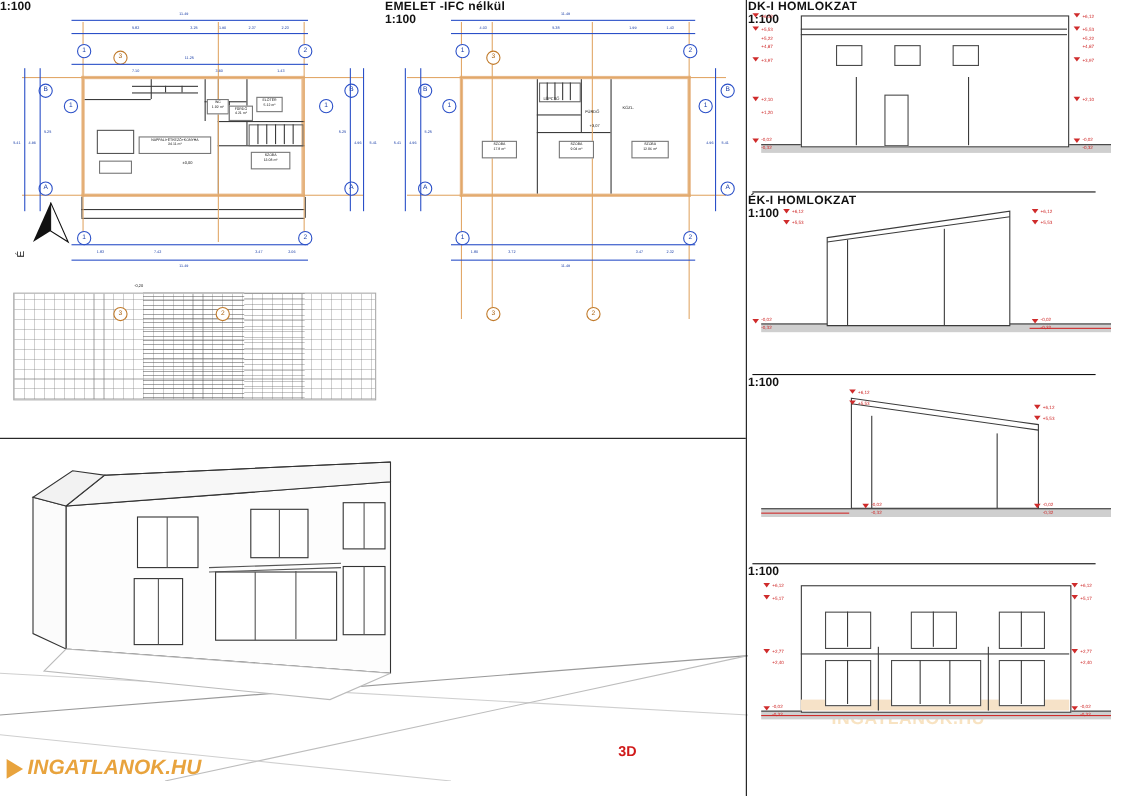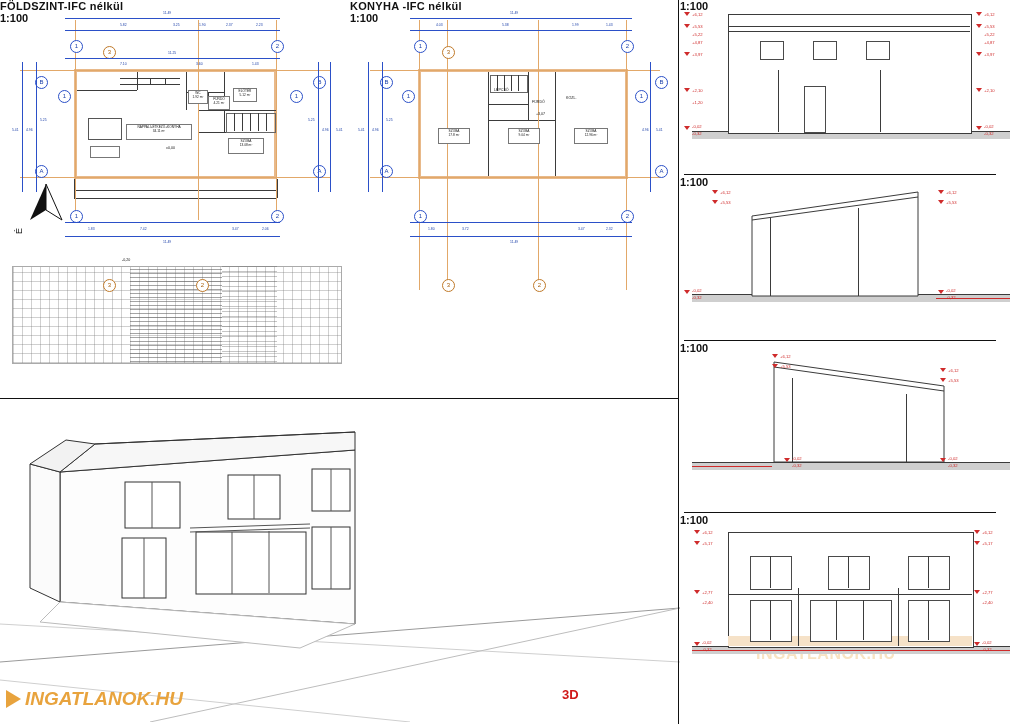--- a/index.html
+++ b/index.html
@@ -175,21 +175,20 @@
     <div class="rm" style="left:122px;top:258px;">-0,20</div>
 
     <div class="northbox" style="left:24px;top:182px;width:46px;height:46px;">
       <svg width="46" height="46" viewBox="0 0 46 46">
         <polygon points="22,2 6,38 22,28" fill="#111"></polygon>
         <polygon points="22,2 38,38 22,28" fill="#ffffff" stroke="#111" stroke-width="1"></polygon>
       </svg>
     </div>
     <div class="abs" style="left:16px;top:226px;font-size:9px;transform:rotate(-90deg);color:#111;">É</div>
 
-    <div class="ttl" style="left:112px;top:385px;">FÖLDSZINT-IFC nélkül</div>
     <div class="scale" style="left:320px;top:385px;">1:100</div>
   </div>
 
   <div class="abs" style="left:350px;top:0;width:330px;height:392px;">
 
     <div class="wall" style="left:68px;top:69px;width:210px;height:3px;"></div>
     <div class="wall" style="left:68px;top:69px;width:3px;height:110px;"></div>
     <div class="wall" style="left:275px;top:69px;width:3px;height:110px;"></div>
     <div class="wall" style="left:68px;top:176px;width:210px;height:3px;"></div>
 
@@ -259,25 +258,25 @@
     </div>
     <div class="rmbox" style="left:224px;top:128px;width:32px;height:13px;padding-top:1px;">
       <span>SZOBA</span><br>
       <span>12.96 m²</span>
     </div>
     <div class="rm" style="left:144px;top:88px;">LÉPCSŐ</div>
     <div class="rm" style="left:182px;top:100px;">FÜRDŐ</div>
     <div class="rm" style="left:216px;top:96px;">KÖZL.</div>
     <div class="rm" style="left:186px;top:112px;">+3,07</div>
 
-    <div class="ttl" style="left:104px;top:385px;">KONYHA -IFC nélkül</div>
+    <div class="ttl" style="left:104px;top:385px;">EMELET -IFC nélkül</div>
     <div class="scale" style="left:288px;top:385px;">1:100</div>
   </div>
 
-  <div class="abs" id="view3d" style="left:0;top:412px;width:680px;height:310px;">
+  <div class="abs" id="view3d" style="left:0;top:400px;width:680px;height:310px;">
     <svg width="680" height="310" viewBox="0 0 680 310">
 
       <line x1="0" y1="250" x2="680" y2="196" stroke="#9a9a9a" stroke-width="1"></line>
       <line x1="0" y1="212" x2="680" y2="250" stroke="#cfcfcf" stroke-width="1"></line>
       <line x1="150" y1="310" x2="680" y2="196" stroke="#bdbdbd" stroke-width="1"></line>
       <line x1="0" y1="268" x2="410" y2="310" stroke="#cfcfcf" stroke-width="1"></line>
 
       <polygon points="60,60 355,38 355,212 60,190" fill="#fdfdfd" stroke="#333" stroke-width="1"></polygon>
       <polygon points="60,60 95,32 355,20 355,38" fill="#f7f7f7" stroke="#333" stroke-width="1"></polygon>
       <polygon points="60,60 60,190 30,176 30,52" fill="#fbfbfb" stroke="#333" stroke-width="1"></polygon>
@@ -347,20 +346,21 @@
     <div class="lvl" style="left:304px;top:52px;">+3,97</div>
     <div class="lvl" style="left:304px;top:88px;">+2,10</div>
     <div class="lvl" style="left:304px;top:124px;">-0,02</div>
     <div class="lvl" style="left:304px;top:131px;">-0,32</div>
     <div class="marker" style="left:296px;top:12px;"></div>
     <div class="marker" style="left:296px;top:24px;"></div>
     <div class="marker" style="left:296px;top:52px;"></div>
     <div class="marker" style="left:296px;top:88px;"></div>
     <div class="marker" style="left:296px;top:126px;"></div>
 
+    <div class="ttl" style="left:102px;top:155px;">DK-I  HOMLOKZAT</div>
     <div class="scale" style="left:272px;top:155px;">1:100</div>
   </div>
   <div class="rule" style="left:684px;top:174px;width:312px;"></div>
 
   <div class="abs" style="left:680px;top:176px;width:344px;height:166px;">
     <div class="elevGround" style="left:12px;top:118px;width:318px;height:8px;background:#cfcfcf;"></div>
     <div class="lnH" style="left:12px;top:118px;width:318px;"></div>
     <div class="elevLineRed" style="left:256px;top:122px;width:74px;"></div>
 
     <svg class="abs" style="left:70px;top:14px;" width="200" height="108" viewBox="0 0 200 108">
@@ -377,20 +377,21 @@
     <div class="marker" style="left:32px;top:24px;"></div>
     <div class="marker" style="left:4px;top:114px;"></div>
     <div class="lvl" style="left:266px;top:14px;">+6,12</div>
     <div class="lvl" style="left:266px;top:24px;">+5,53</div>
     <div class="lvl" style="left:266px;top:112px;">-0,02</div>
     <div class="lvl" style="left:266px;top:119px;">-0,32</div>
     <div class="marker" style="left:258px;top:14px;"></div>
     <div class="marker" style="left:258px;top:24px;"></div>
     <div class="marker" style="left:258px;top:114px;"></div>
 
+    <div class="ttl" style="left:104px;top:152px;">ÉK-I HOMLOKZAT</div>
     <div class="scale" style="left:272px;top:152px;">1:100</div>
   </div>
   <div class="rule" style="left:684px;top:340px;width:312px;"></div>
 
   <div class="abs" style="left:680px;top:342px;width:344px;height:170px;">
     <div class="elevGround" style="left:12px;top:120px;width:318px;height:8px;background:#cfcfcf;"></div>
     <div class="lnH" style="left:12px;top:120px;width:318px;"></div>
     <div class="elevLineRed" style="left:12px;top:124px;width:80px;"></div>
     <svg class="abs" style="left:92px;top:16px;" width="210" height="108" viewBox="0 0 210 108">
       <polygon points="2,4 172,28 172,104 2,104" fill="#ffffff" stroke="#3b3b3b" stroke-width="1"></polygon>

